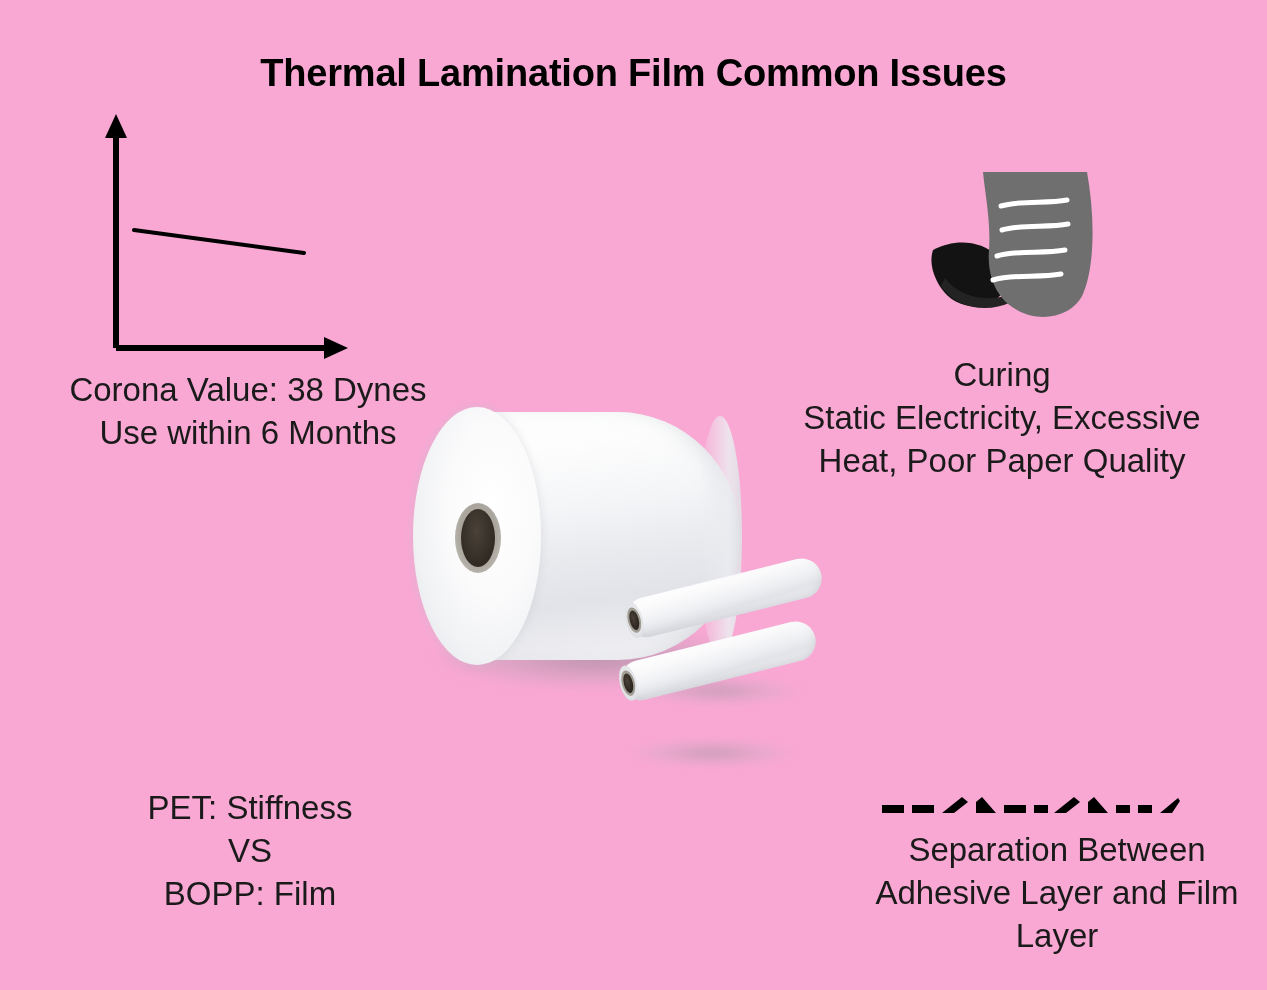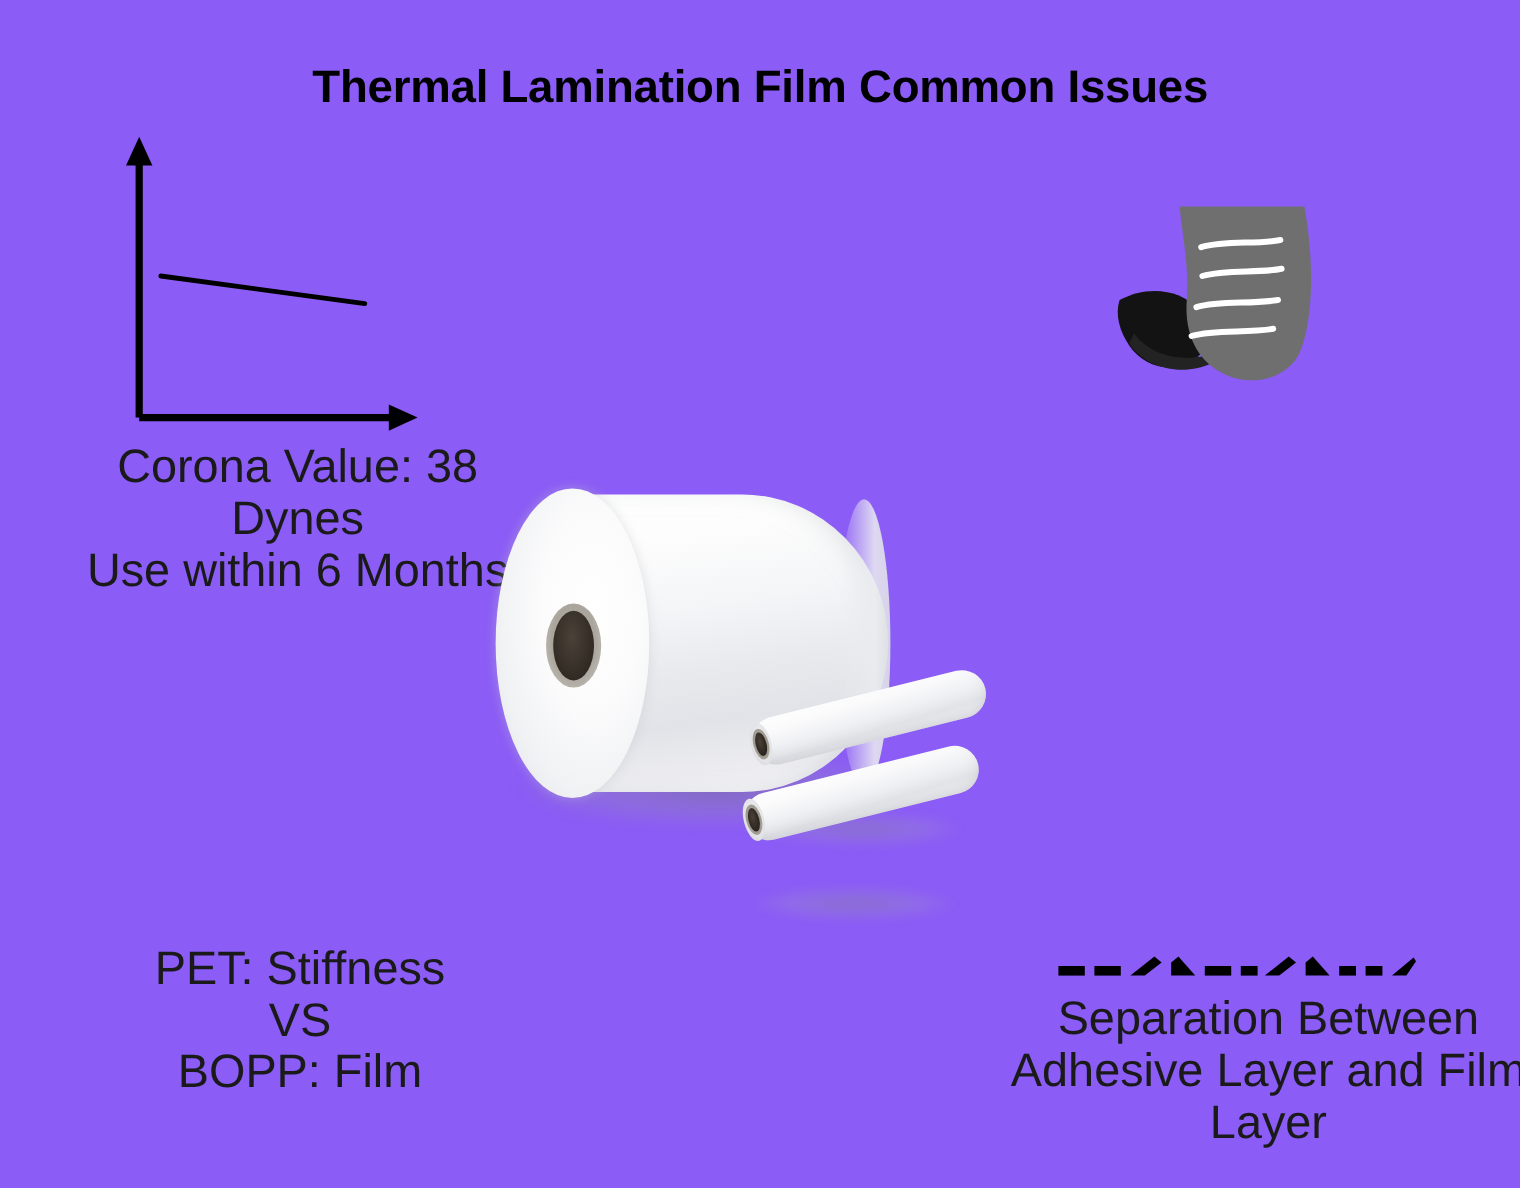--- a/index.html
+++ b/index.html
@@ -9,42 +9,42 @@
     background: #ffffff;
   }
   body {
     font-family: "Liberation Sans", sans-serif;
     color: #000000;
   }
   #stage {
     position: relative;
     width: 1267px;
     height: 990px;
-    background: #8b5cf6;
+    background: #f9a8d4;
     overflow: hidden;
   }
 
   
   .title {
     position: absolute;
     left: 0;
     top: 52px;
     width: 1267px;
     text-align: center;
     font-size: 38px;
     font-weight: bold;
     letter-spacing: -0.2px;
     color: #000000;
     white-space: nowrap;
   }
 
   
   .caption {
     position: absolute;
-    font-size: 39px;
+    font-size: 33px;
     line-height: 43px;
     color: #1a1a1a;
     text-align: center;
     white-space: pre-line;
   }
 
   
   .chart-wrap {
     position: absolute;
     left: 90px;
@@ -249,20 +249,23 @@
 
       <g stroke="#ffffff" stroke-width="5" stroke-linecap="round" fill="none">
         <path d="M76 48 C 96 42, 122 46, 142 42"></path>
         <path d="M77 72 C 97 66, 123 70, 143 66"></path>
         <path d="M72 98 C 92 92, 118 96, 140 92"></path>
         <path d="M68 122 C 88 116, 114 120, 136 116"></path>
       </g>
     </svg>
   </div>
 
+  <div class="caption" style="left:752px; top:353px; width:500px;">Curing
+Static Electricity, Excessive
+Heat, Poor Paper Quality</div>
 
   <div class="product">
 
     <div class="roll-shadow"></div>
 
     <div>
       <div class="roll-body"></div>
       <div class="roll-face"></div>
       <div class="roll-core-ring"></div>
       <div class="roll-core"></div>

